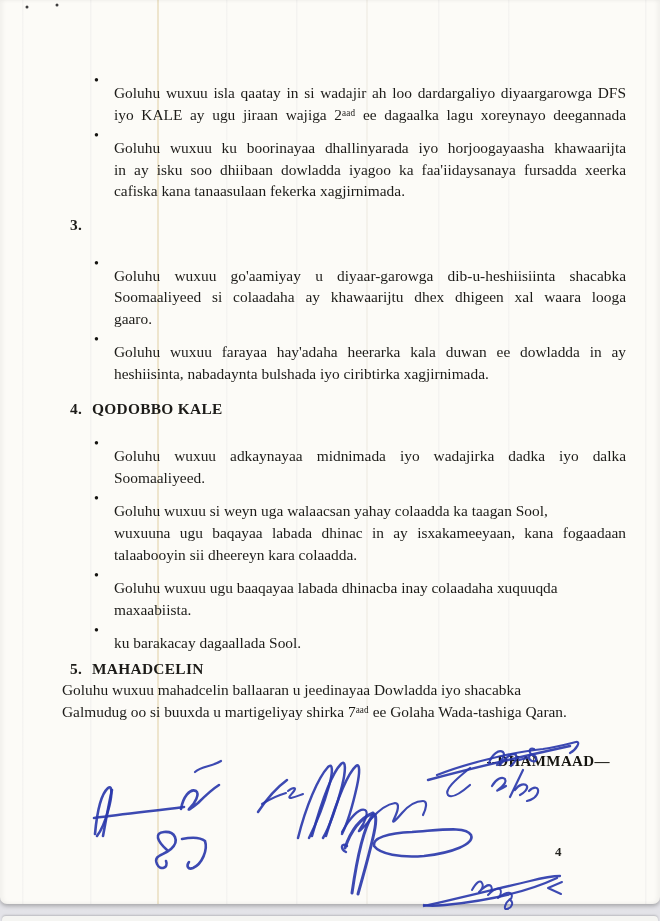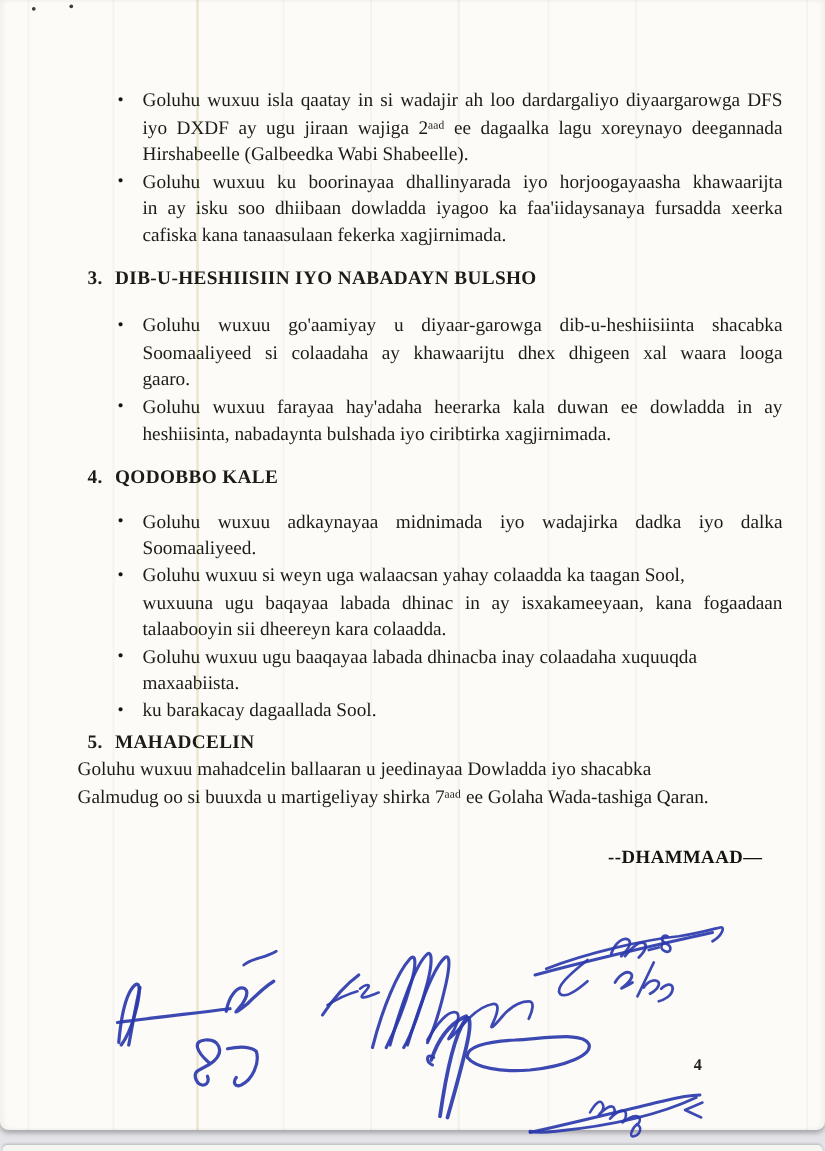--- a/index.html
+++ b/index.html
@@ -34,21 +34,21 @@
   }
   .content{
     position:absolute;left:0;top:0;width:660px;box-sizing:border-box;
     padding:70px 34px 0 70px;
     color:#1c1b18;font-size:15.4px;line-height:21.6px;
   }
   .ln{white-space:nowrap;}
   .just{white-space:normal;text-align:justify;text-align-last:justify;}
   .bullet{display:flex;margin-left:24px;}
   .dot{flex:none;width:20px;font-size:14px;color:#141310;}
-  .bt{flex:1;min-width:0;}
+  .bt{flex:1;min-width:0;margin-top:12px;}
   .sec-head{display:flex;font-weight:700;letter-spacing:0.3px;}
   .sec-num{flex:none;width:22px;font-weight:700;}
   .mt-h3{margin-top:12px;}
   .mt-b3{margin-top:17px;}
   .mt-h4{margin-top:13px;}
   .mt-b4{margin-top:14px;}
   .mt-h5{margin-top:4px;}
   .para{margin-left:-8px;font-family:Liberation Serif, serif;}
   .end-marker{
     position:relative;left:-16px;margin-top:28px;text-align:right;
@@ -67,36 +67,34 @@
 <div class="stage">
   <div class="paper"></div>
   <div class="next-page"></div>
 
   <div class="content">
 
     <div class="bullet">
       <span class="dot">•</span>
       <div class="bt">
         <div class="ln just">Goluhu wuxuu isla qaatay in si wadajir ah loo dardargaliyo diyaargarowga DFS</div>
-        <div class="ln just">iyo DXDF ay ugu jiraan wajiga 2ᵃᵃᵈ ee dagaalka lagu xoreynayo deegannada</div>
-        <div class="ln">Hirshabeelle (Galbeedka Wabi Shabeelle).</div>
+        <div class="ln just">iyo KALE ay ugu jiraan wajiga 2ᵃᵃᵈ ee dagaalka lagu xoreynayo deegannada</div>
       </div>
     </div>
     <div class="bullet">
       <span class="dot">•</span>
       <div class="bt">
         <div class="ln just">Goluhu wuxuu ku boorinayaa dhallinyarada iyo horjoogayaasha khawaarijta</div>
         <div class="ln just">in ay isku soo dhiibaan dowladda iyagoo ka faa'iidaysanaya fursadda xeerka</div>
         <div class="ln">cafiska kana tanaasulaan fekerka xagjirnimada.</div>
       </div>
     </div>
 
     <div class="sec-head mt-h3">
       <span class="sec-num">3.</span>
-      <span>DIB-U-HESHIISIIN IYO NABADAYN BULSHO</span>
     </div>
     <div class="bullet mt-b3">
       <span class="dot">•</span>
       <div class="bt">
         <div class="ln just">Goluhu wuxuu go'aamiyay u diyaar-garowga dib-u-heshiisiinta shacabka</div>
         <div class="ln just">Soomaaliyeed si colaadaha ay khawaarijtu dhex dhigeen xal waara looga</div>
         <div class="ln">gaaro.</div>
       </div>
     </div>
     <div class="bullet">

